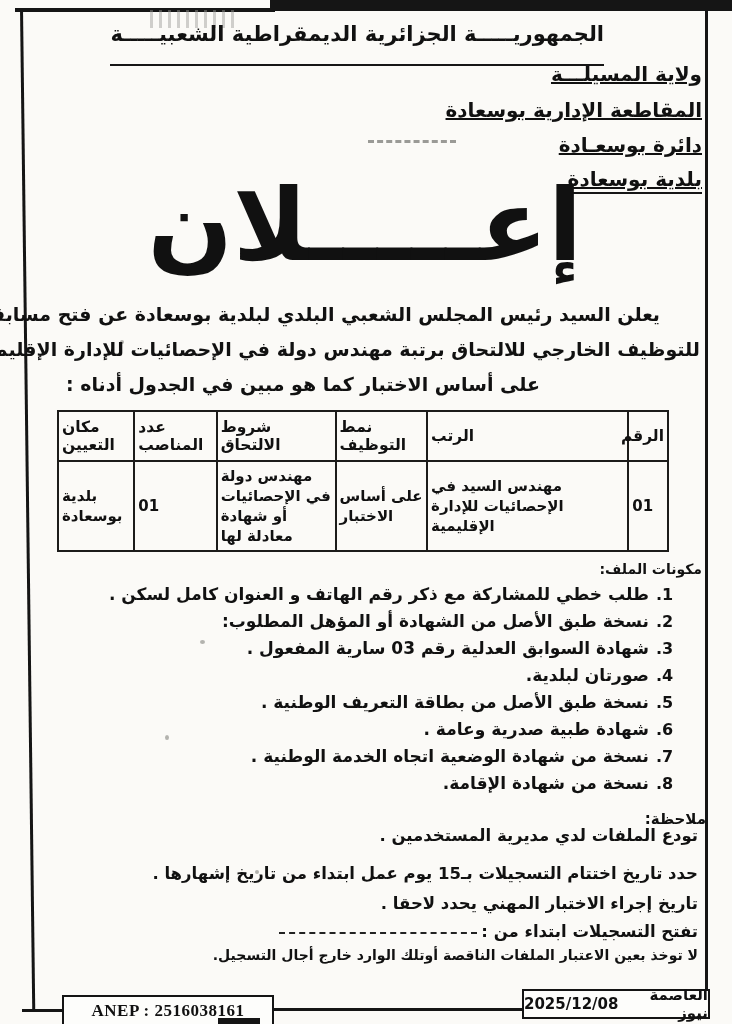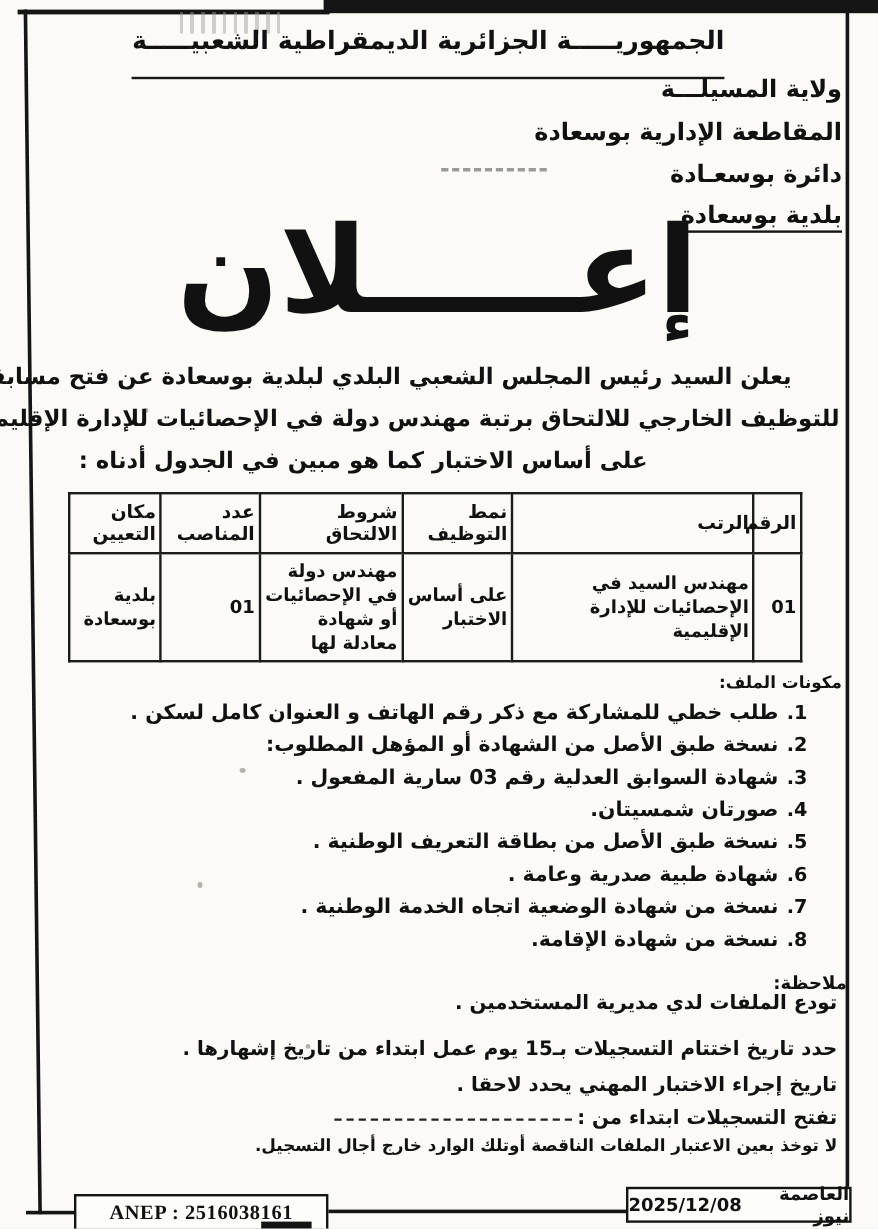--- a/index.html
+++ b/index.html
@@ -25,41 +25,41 @@
   #smudge{top:10px;left:150px;width:90px;height:18px;
     background:repeating-linear-gradient(90deg,#9a9a96 0 3px,transparent 3px 9px);
     opacity:.45;filter:blur(.6px);}
   #daira-artifact{top:140px;left:368px;width:88px;height:0;
     border-top:3px dashed #4c4c48;opacity:.55;}
   .speck{background:#6b6b66;border-radius:50%;opacity:.5;}
 
   
   #republic{top:22px;right:128px;font-size:21px;letter-spacing:.2px;
     border-bottom:2px solid #161616;padding-bottom:18px;}
-  .admin-line{right:30px;font-size:20px;text-align:right;}
+  .admin-line{right:30px;font-size:20px;text-align:right;text-decoration:underline;}
   #wilaya{top:62px;}
   #district{top:98px;}
   #daira{top:133px;}
   #commune{top:167px;border-bottom:2px solid #161616;padding-bottom:1px;}
 
   
   #title{top:168px;left:70px;width:590px;text-align:center;
     font-size:100px;font-weight:bold;line-height:1.15;}
 
   
   .intro{font-size:19px;text-align:right;white-space:nowrap;}
   #intro1{top:303px;right:72px;}
   #intro2{top:338px;right:32px;}
   #intro3{top:373px;right:192px;text-align:right;}
 
   
   #recruitment-table{top:410px;left:57px;width:612px;border-collapse:collapse;
     direction:rtl;table-layout:fixed;background:#fbfaf7;}
   #recruitment-table th,#recruitment-table td{
-    border:2.4px solid #1c1c1a;text-align:right;vertical-align:middle;
+    border:2.4px solid #1c1c1a;text-align:left;vertical-align:middle;
     font-weight:bold;padding:2px 3px;}
   #recruitment-table th{height:44px;font-size:15.5px;}
   #recruitment-table td{height:84px;font-size:15px;line-height:1.35;}
 
   
   #components-heading{top:561px;right:30px;font-size:14px;}
   #components-list{top:584px;right:58px;display:flex;flex-direction:column;gap:7px;}
   .list-item{display:flex;flex-direction:row;gap:7px;align-items:baseline;
     font-size:17px;font-weight:bold;}
   .item-num{font-size:16px;min-width:18px;text-align:left;}
@@ -156,21 +156,21 @@
     <div class="list-item">
       <span class="item-num">2.</span>
       <span>نسخة طبق الأصل من الشهادة أو المؤهل المطلوب:</span>
     </div>
     <div class="list-item">
       <span class="item-num">3.</span>
       <span>شهادة السوابق العدلية رقم 03 سارية المفعول .</span>
     </div>
     <div class="list-item">
       <span class="item-num">4.</span>
-      <span>صورتان شمسيتان.</span>
+      <span>صورتان لبلدية.</span>
     </div>
     <div class="list-item">
       <span class="item-num">5.</span>
       <span>نسخة طبق الأصل من بطاقة التعريف الوطنية .</span>
     </div>
     <div class="list-item">
       <span class="item-num">6.</span>
       <span>شهادة طبية صدرية وعامة .</span>
     </div>
     <div class="list-item">

